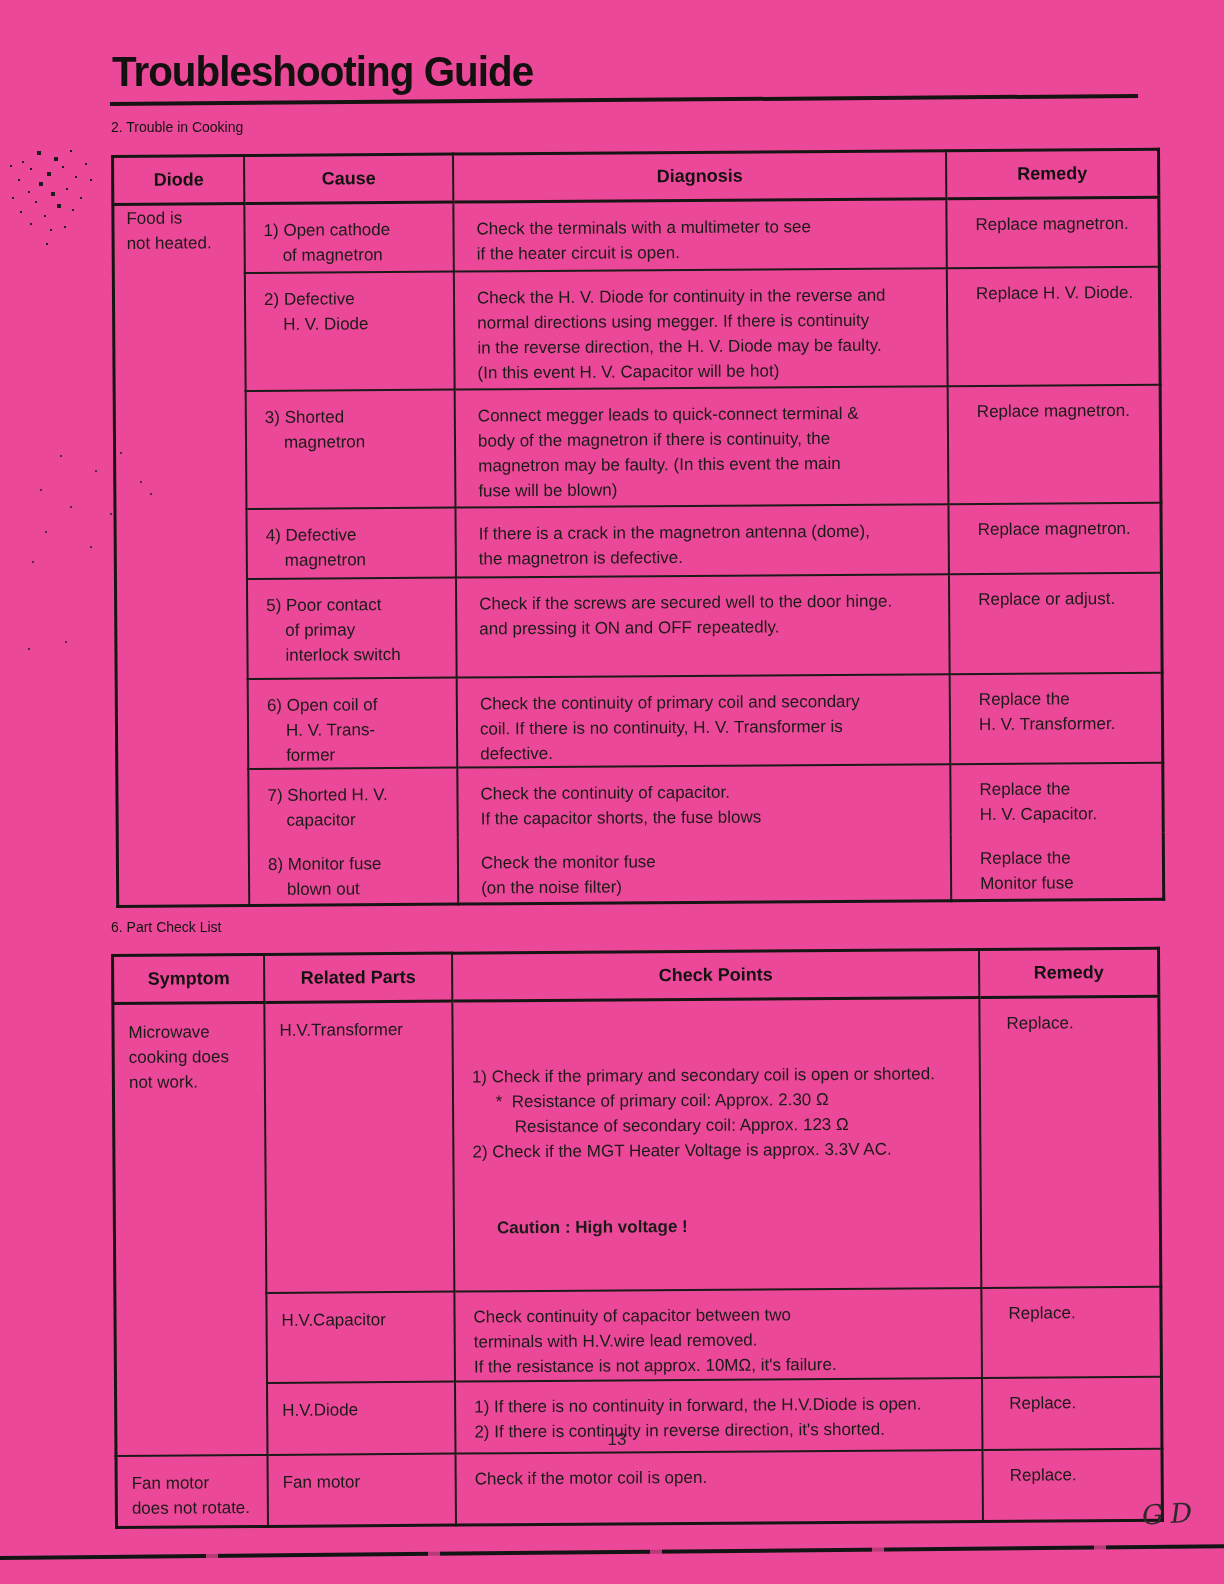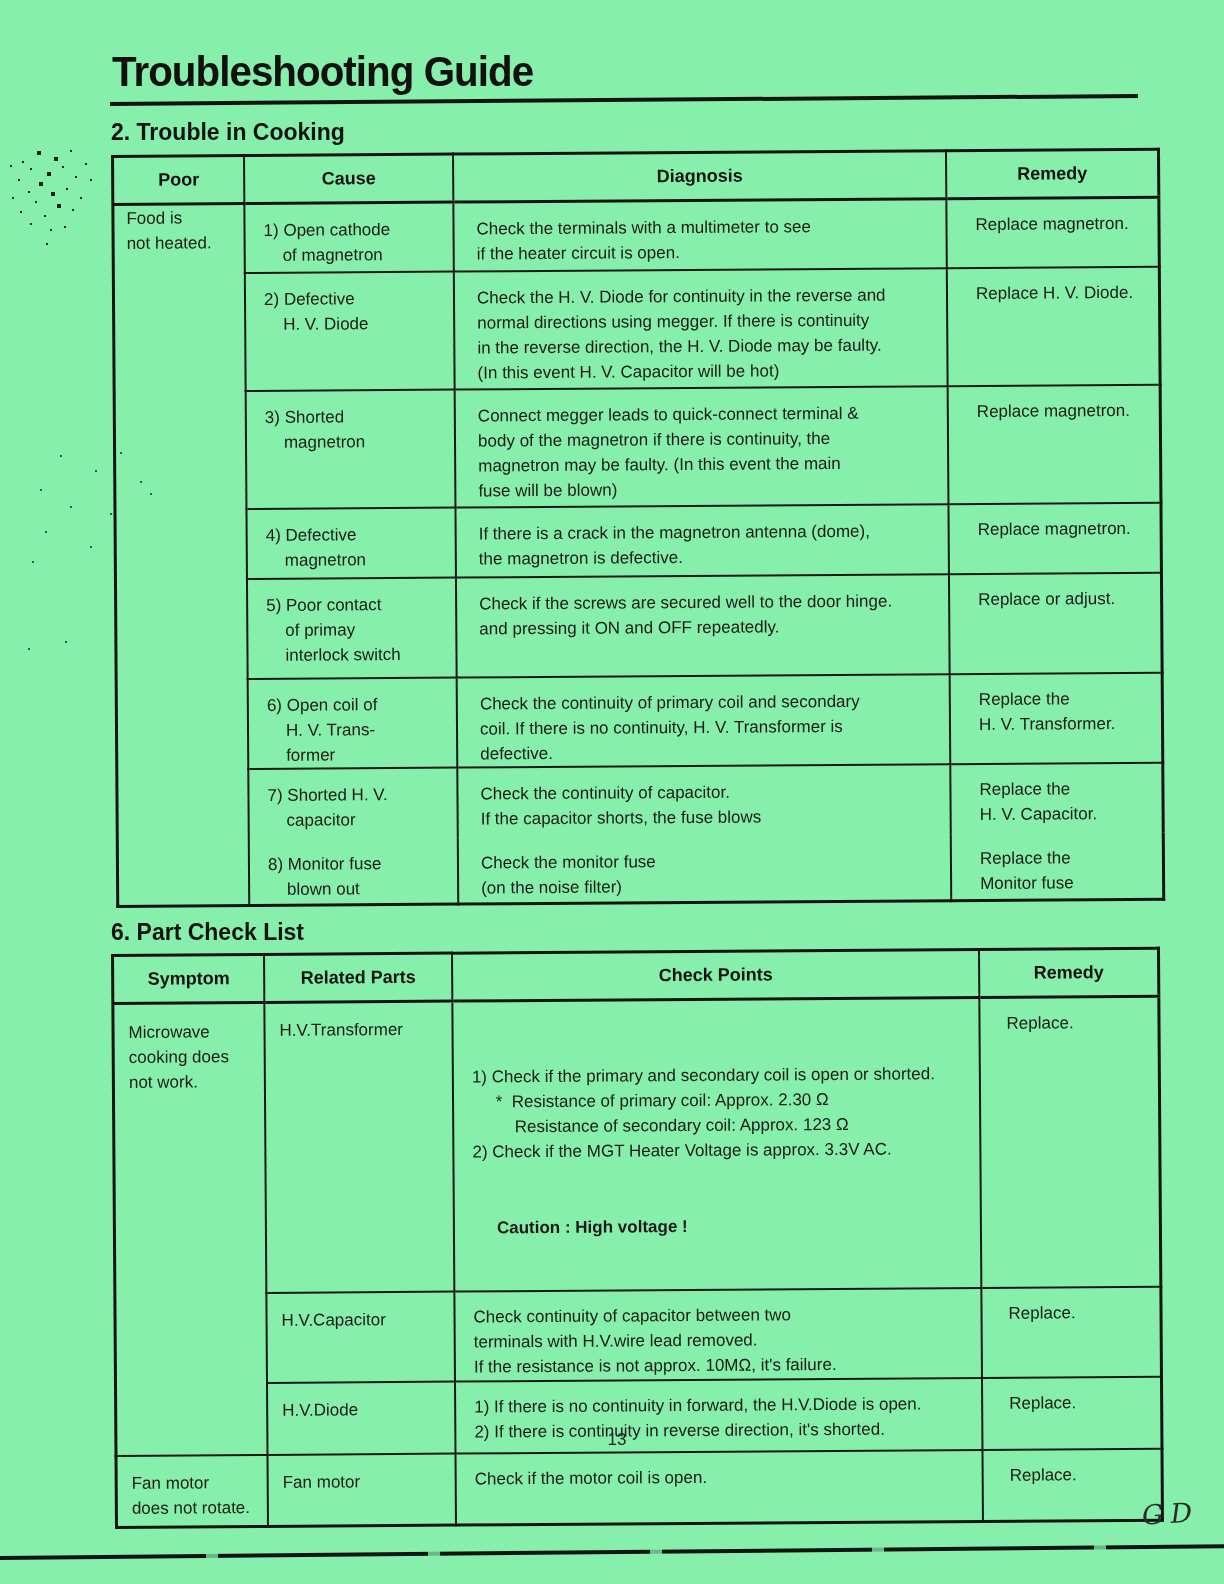--- a/index.html
+++ b/index.html
@@ -1,20 +1,20 @@
 <!DOCTYPE html>
 <html><head>
 <meta charset="utf-8">
 <style>
   html,body { margin:0; padding:0; background:#e8e8e8; }
   .page {
     position:relative;
     width:1224px; height:1584px;
     margin:0 auto;
-    background:#86efac;
+    background:#ec4899;
     font-family:"Liberation Sans", sans-serif;
     color:#1a1816;
     overflow:hidden;
   }
 
   
   .title {
     position:absolute; left:112px; top:48px; margin:0;
     font-size:42px; font-weight:bold; letter-spacing:-1px;
     transform:scaleX(0.96); transform-origin:left;
@@ -22,21 +22,21 @@
   }
   .title-rule {
     position:absolute; left:110px; top:102px;
     width:1028px; height:4px; background:#151413;
     transform:rotate(-0.45deg); transform-origin:left center;
   }
 
   
   .sec-head {
     position:absolute; left:111px;
-    font-size:23px; font-weight:bold; color:#141311;
+    font-size:14px; font-weight:normal; color:#141311;
   }
   .sec2-head { top:119px; }
   .sec3-head { top:919px; }
 
   
   table.scan {
     position:absolute; left:111px;
     border-collapse:collapse; table-layout:fixed;
     border:3px solid #161514;
     background:transparent;
@@ -134,21 +134,21 @@
   <div class="noise noise-b"></div>
 
   <h1 class="title">Troubleshooting Guide</h1>
   <div class="title-rule"></div>
 
   <div class="sec-head sec2-head">2. Trouble in Cooking</div>
 
   <table class="scan t1">
     <tbody>
         <tr style="height:48px">
-      <th class="col-parts">Poor</th>
+      <th class="col-parts">Diode</th>
       <th class="col-cause">Cause</th>
       <th class="col-diag">Diagnosis</th>
       <th class="col-rem">Remedy</th>
     </tr>
     <tr style="height:69px">
       <td class="parts" rowspan="8">Food is
 not heated.</td>
       <td class="cause">1) Open cathode
     of magnetron</td>
       <td class="diag">Check the terminals with a multimeter to see

